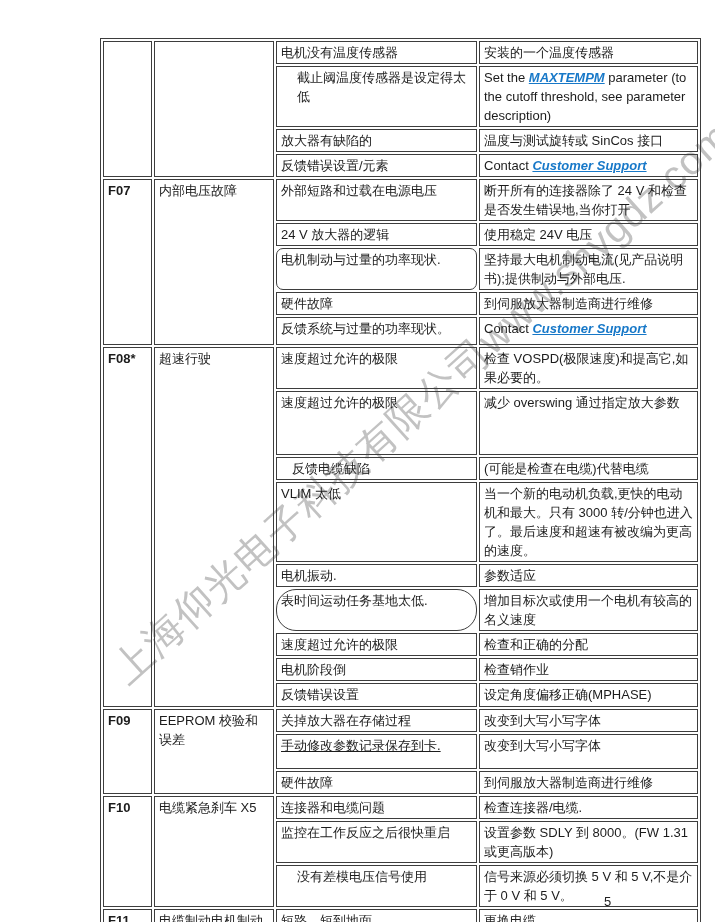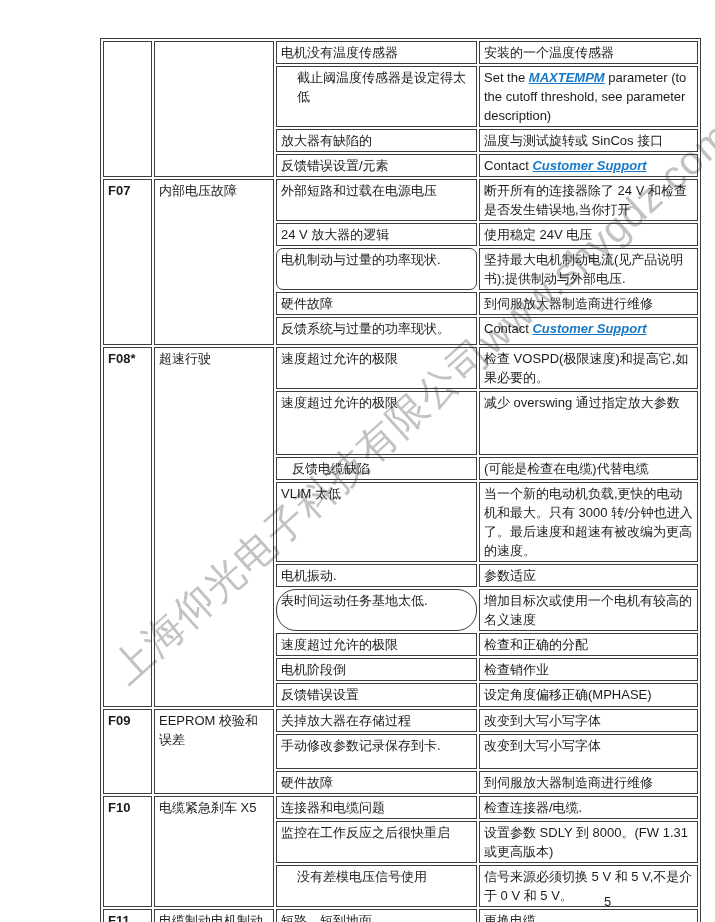--- a/index.html
+++ b/index.html
@@ -158,21 +158,21 @@
           <td class="cause" style="height: 24px;">反馈错误设置</td>
           <td class="remedy"><span>设定角度偏移正确(MPHASE)</span></td>
         </tr>
         <tr>
           <td class="code" rowspan="3">F09</td>
           <td class="name" rowspan="3">EEPROM 校验和误差</td>
           <td class="cause" style="height: 23px;">关掉放大器在存储过程</td>
           <td class="remedy"><span>改变到大写小写字体</span></td>
         </tr>
         <tr>
-          <td class="cause" style="height: 35px;">手动修改参数记录保存到卡.</td>
+          <td class="cause" style="height: 35px; text-decoration: underline;">手动修改参数记录保存到卡.</td>
           <td class="remedy"><span>改变到大写小写字体</span></td>
         </tr>
         <tr>
           <td class="cause" style="height: 23px;">硬件故障</td>
           <td class="remedy"><span>到伺服放大器制造商进行维修</span></td>
         </tr>
         <tr>
           <td class="code" rowspan="3">F10</td>
           <td class="name" rowspan="3">电缆紧急刹车 X5</td>
           <td class="cause" style="height: 21px;">连接器和电缆问题</td>

